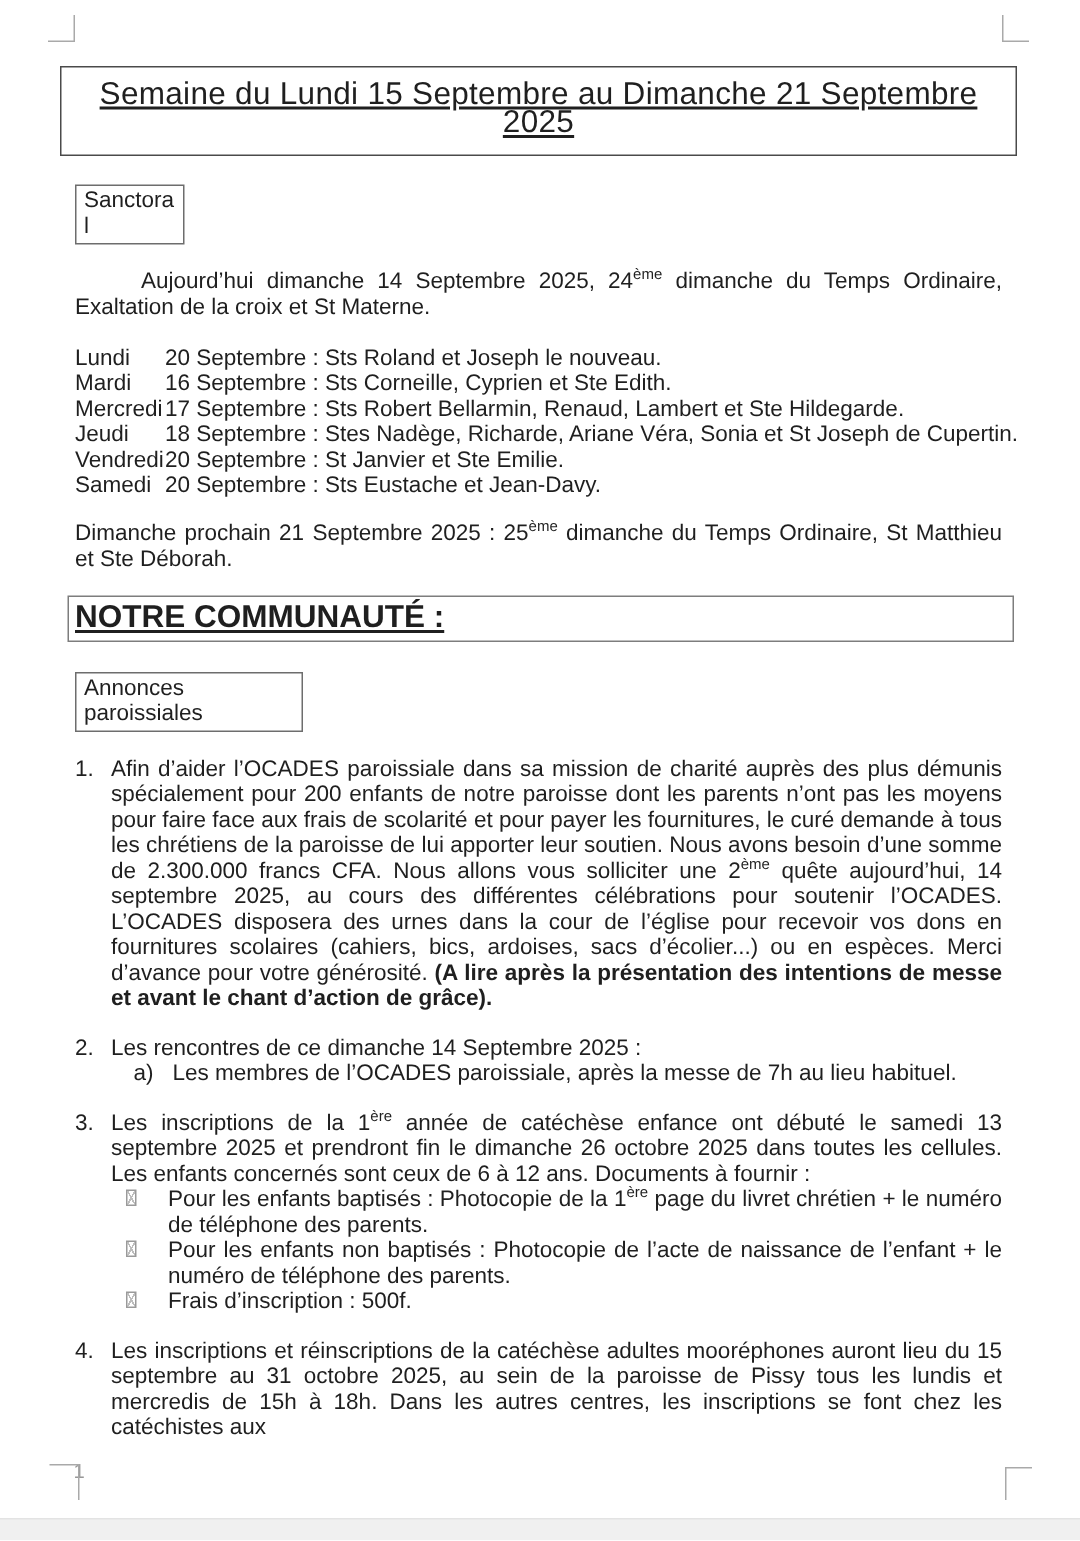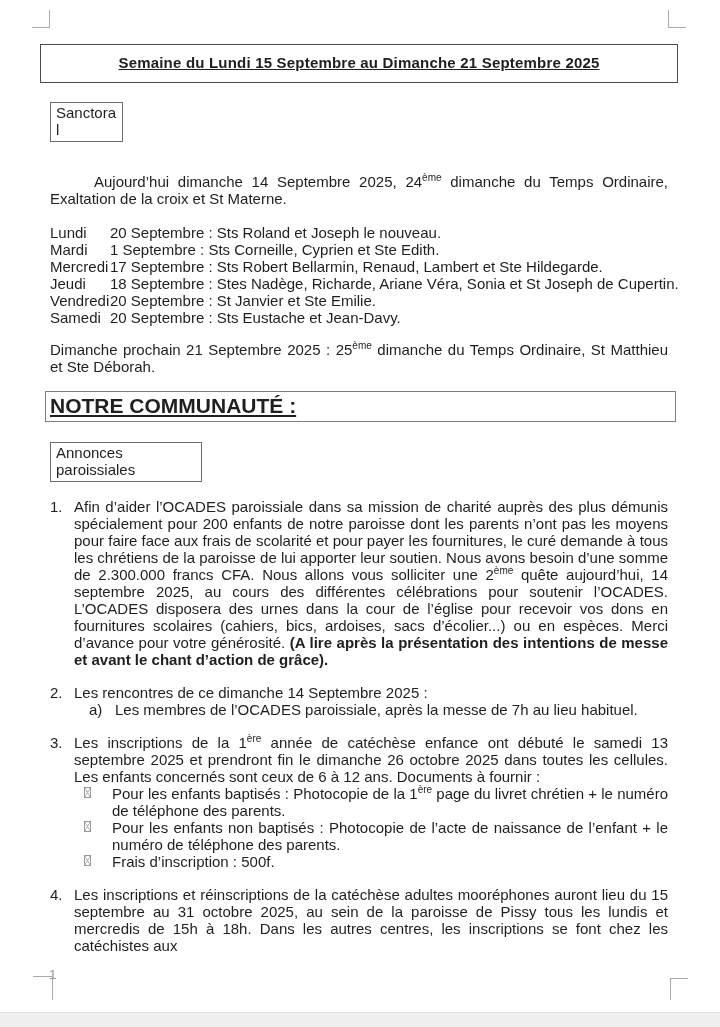--- a/index.html
+++ b/index.html
@@ -22,36 +22,36 @@
   .mark.bl { left: 33px; top: 976px; width: 20px; height: 24px; border-right: 1px solid #a9a9a9; border-top: 1px solid #a9a9a9; }
   .mark.br { left: 670px; top: 978px; width: 18px; height: 22px; border-left: 1px solid #a9a9a9;  border-top: 1px solid #a9a9a9; }
 
   .title-box {
     margin: 44px 42px 0 40px;
     border: 1px solid #4a4a4a;
     text-align: center;
     padding: 9px 6px 11px 6px;
   }
   .title-text {
-    font-weight: bold;
-    font-size: 15px;
+    font-weight: normal;
+    font-size: 21px;
     text-decoration: underline;
     letter-spacing: 0.2px;
   }
 
   .small-box {
     border: 1px solid #6d6d6d;
     margin-left: 50px;
     padding: 1px 5px 3px 5px;
   }
   .sanctoral-box { margin-top: 19px; width: 73px; }
   .sanctoral-box span { display: inline-block; width: 61px; overflow-wrap: anywhere; }
   .annonces-box { margin-top: 20px; width: 152px; }
 
-  .para { margin: 31px 52px 0 50px; text-align: justify; }
+  .para { margin: 16px 52px 0 50px; text-align: justify; }
   .para.indent { text-indent: 44px; }
 
   sup.os { font-size: 10px; line-height: 0; vertical-align: 6px; }
 
   .days { margin: 17px 52px 0 50px; }
   .day-row { white-space: nowrap; }
   .day-col { display: inline-block; min-width: 60px; }
 
   .community-box {
     margin: 16px 44px 0 45px;
@@ -113,21 +113,21 @@
   </div>
 
   <div class="small-box sanctoral-box">
     <span>Sanctoral</span>
   </div>
 
   <p class="para indent"><span>Aujourd’hui dimanche 14 Septembre 2025, 24</span><sup class="os">ème</sup><span> dimanche du Temps Ordinaire, Exaltation de la croix et St Materne.</span></p>
 
   <div class="days">
     <div class="day-row"><span class="day-col">Lundi</span><span>20 Septembre : Sts Roland et Joseph le nouveau.</span></div>
-    <div class="day-row"><span class="day-col">Mardi</span><span>1 Septembre : Sts Corneille, Cyprien et Ste Edith.</span></div>
+    <div class="day-row"><span class="day-col">Mardi</span><span>16 Septembre : Sts Corneille, Cyprien et Ste Edith.</span></div>
     <div class="day-row"><span class="day-col">Mercredi</span><span>17 Septembre : Sts Robert Bellarmin, Renaud, Lambert et Ste Hildegarde.</span></div>
     <div class="day-row"><span class="day-col">Jeudi</span><span>18 Septembre : Stes Nadège, Richarde, Ariane Véra, Sonia et St Joseph de Cupertin.</span></div>
     <div class="day-row"><span class="day-col">Vendredi</span><span>20 Septembre : St Janvier et Ste Emilie.</span></div>
     <div class="day-row"><span class="day-col">Samedi</span><span>20 Septembre : Sts Eustache et Jean-Davy.</span></div>
   </div>
 
   <p class="para" style="margin-top:15px;"><span>Dimanche prochain 21 Septembre 2025 : 25</span><sup class="os">ème</sup><span> dimanche du Temps Ordinaire, St Matthieu et Ste Déborah.</span></p>
 
   <div class="community-box">
     <span class="community-title">NOTRE COMMUNAUTÉ :</span>

